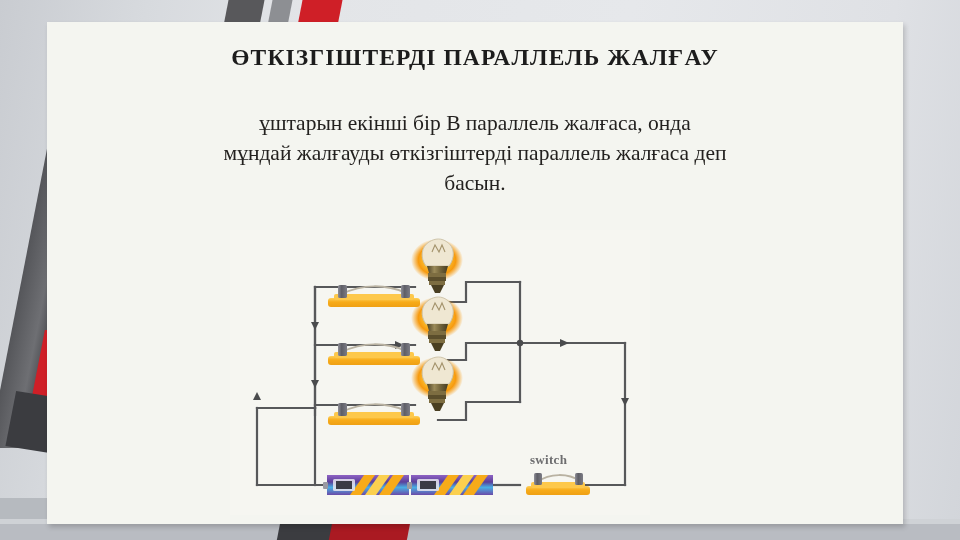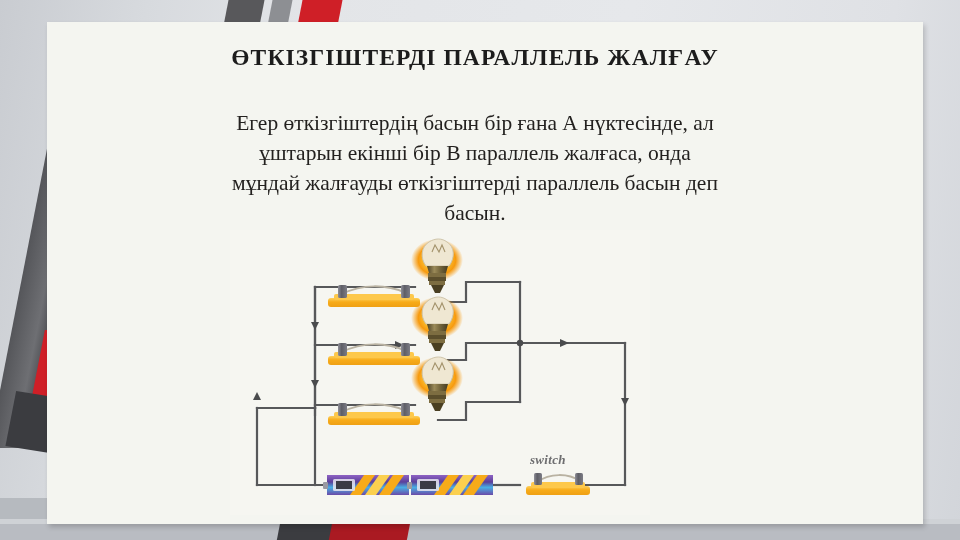--- a/index.html
+++ b/index.html
@@ -86,21 +86,20 @@
     transform: skewX(-11deg);
   }
 
   
   #card {
     position: absolute;
     left: 47px; top: 22px;
     width: 856px; height: 502px;
     background: #f4f5f0;
     box-shadow: 2px 3px 5px rgba(0,0,0,0.18);
-    padding-left: 20px;
   }
 
   #title {
     position: absolute;
     left: 0; top: 22px; width: 856px;
     text-align: center;
     font-family: "Liberation Serif", serif;
     font-weight: bold;
     font-size: 23.5px;
     letter-spacing: 1.1px;
@@ -123,21 +122,20 @@
     position: absolute;
     left: 183px; top: 208px;
     width: 420px; height: 285px;
     background: #f6f6f1;
   }
   #circuit-svg { display:block; }
 
   .fig-label {
     position: absolute;
     font-family: "Liberation Serif", serif;
-    font-style: italic;
     font-weight: bold;
     font-size: 13px;
     color: #6e6e70;
     letter-spacing: .3px;
   }
 </style>
 </head>
 <body>
 
 <div id="slide">
@@ -156,23 +154,22 @@
   <div class="deco deco-bot-band2"></div>
   <div class="deco deco-bot-band"></div>
   <div class="deco deco-bot-dark-r"></div>
   <div class="deco deco-bot-red-r"></div>
 
   <div id="card">
 
     <div id="title">ӨТКІЗГІШТЕРДІ  ПАРАЛЛЕЛЬ  ЖАЛҒАУ</div>
 
     <div id="body-text">
-      <div>Егер өткізгіштердің басын бір ғана А нүктесінде, ал</div>
       <div>ұштарын екінші бір В параллель жалғаса, онда</div>
-      <div>мұндай жалғауды өткізгіштерді параллель басын деп</div>
+      <div>мұндай жалғауды өткізгіштерді параллель жалғаса деп</div>
       <div>басын.</div>
     </div>
 
     <div id="figure">
       <svg id="circuit-svg" width="420" height="285" viewBox="0 0 420 285">
         <defs>
           <radialGradient id="glow" cx="50%" cy="50%" r="50%">
             <stop offset="0%" stop-color="#fff6c8"></stop>
             <stop offset="42%" stop-color="#fbc63a"></stop>
             <stop offset="72%" stop-color="#f79a0e"></stop>

